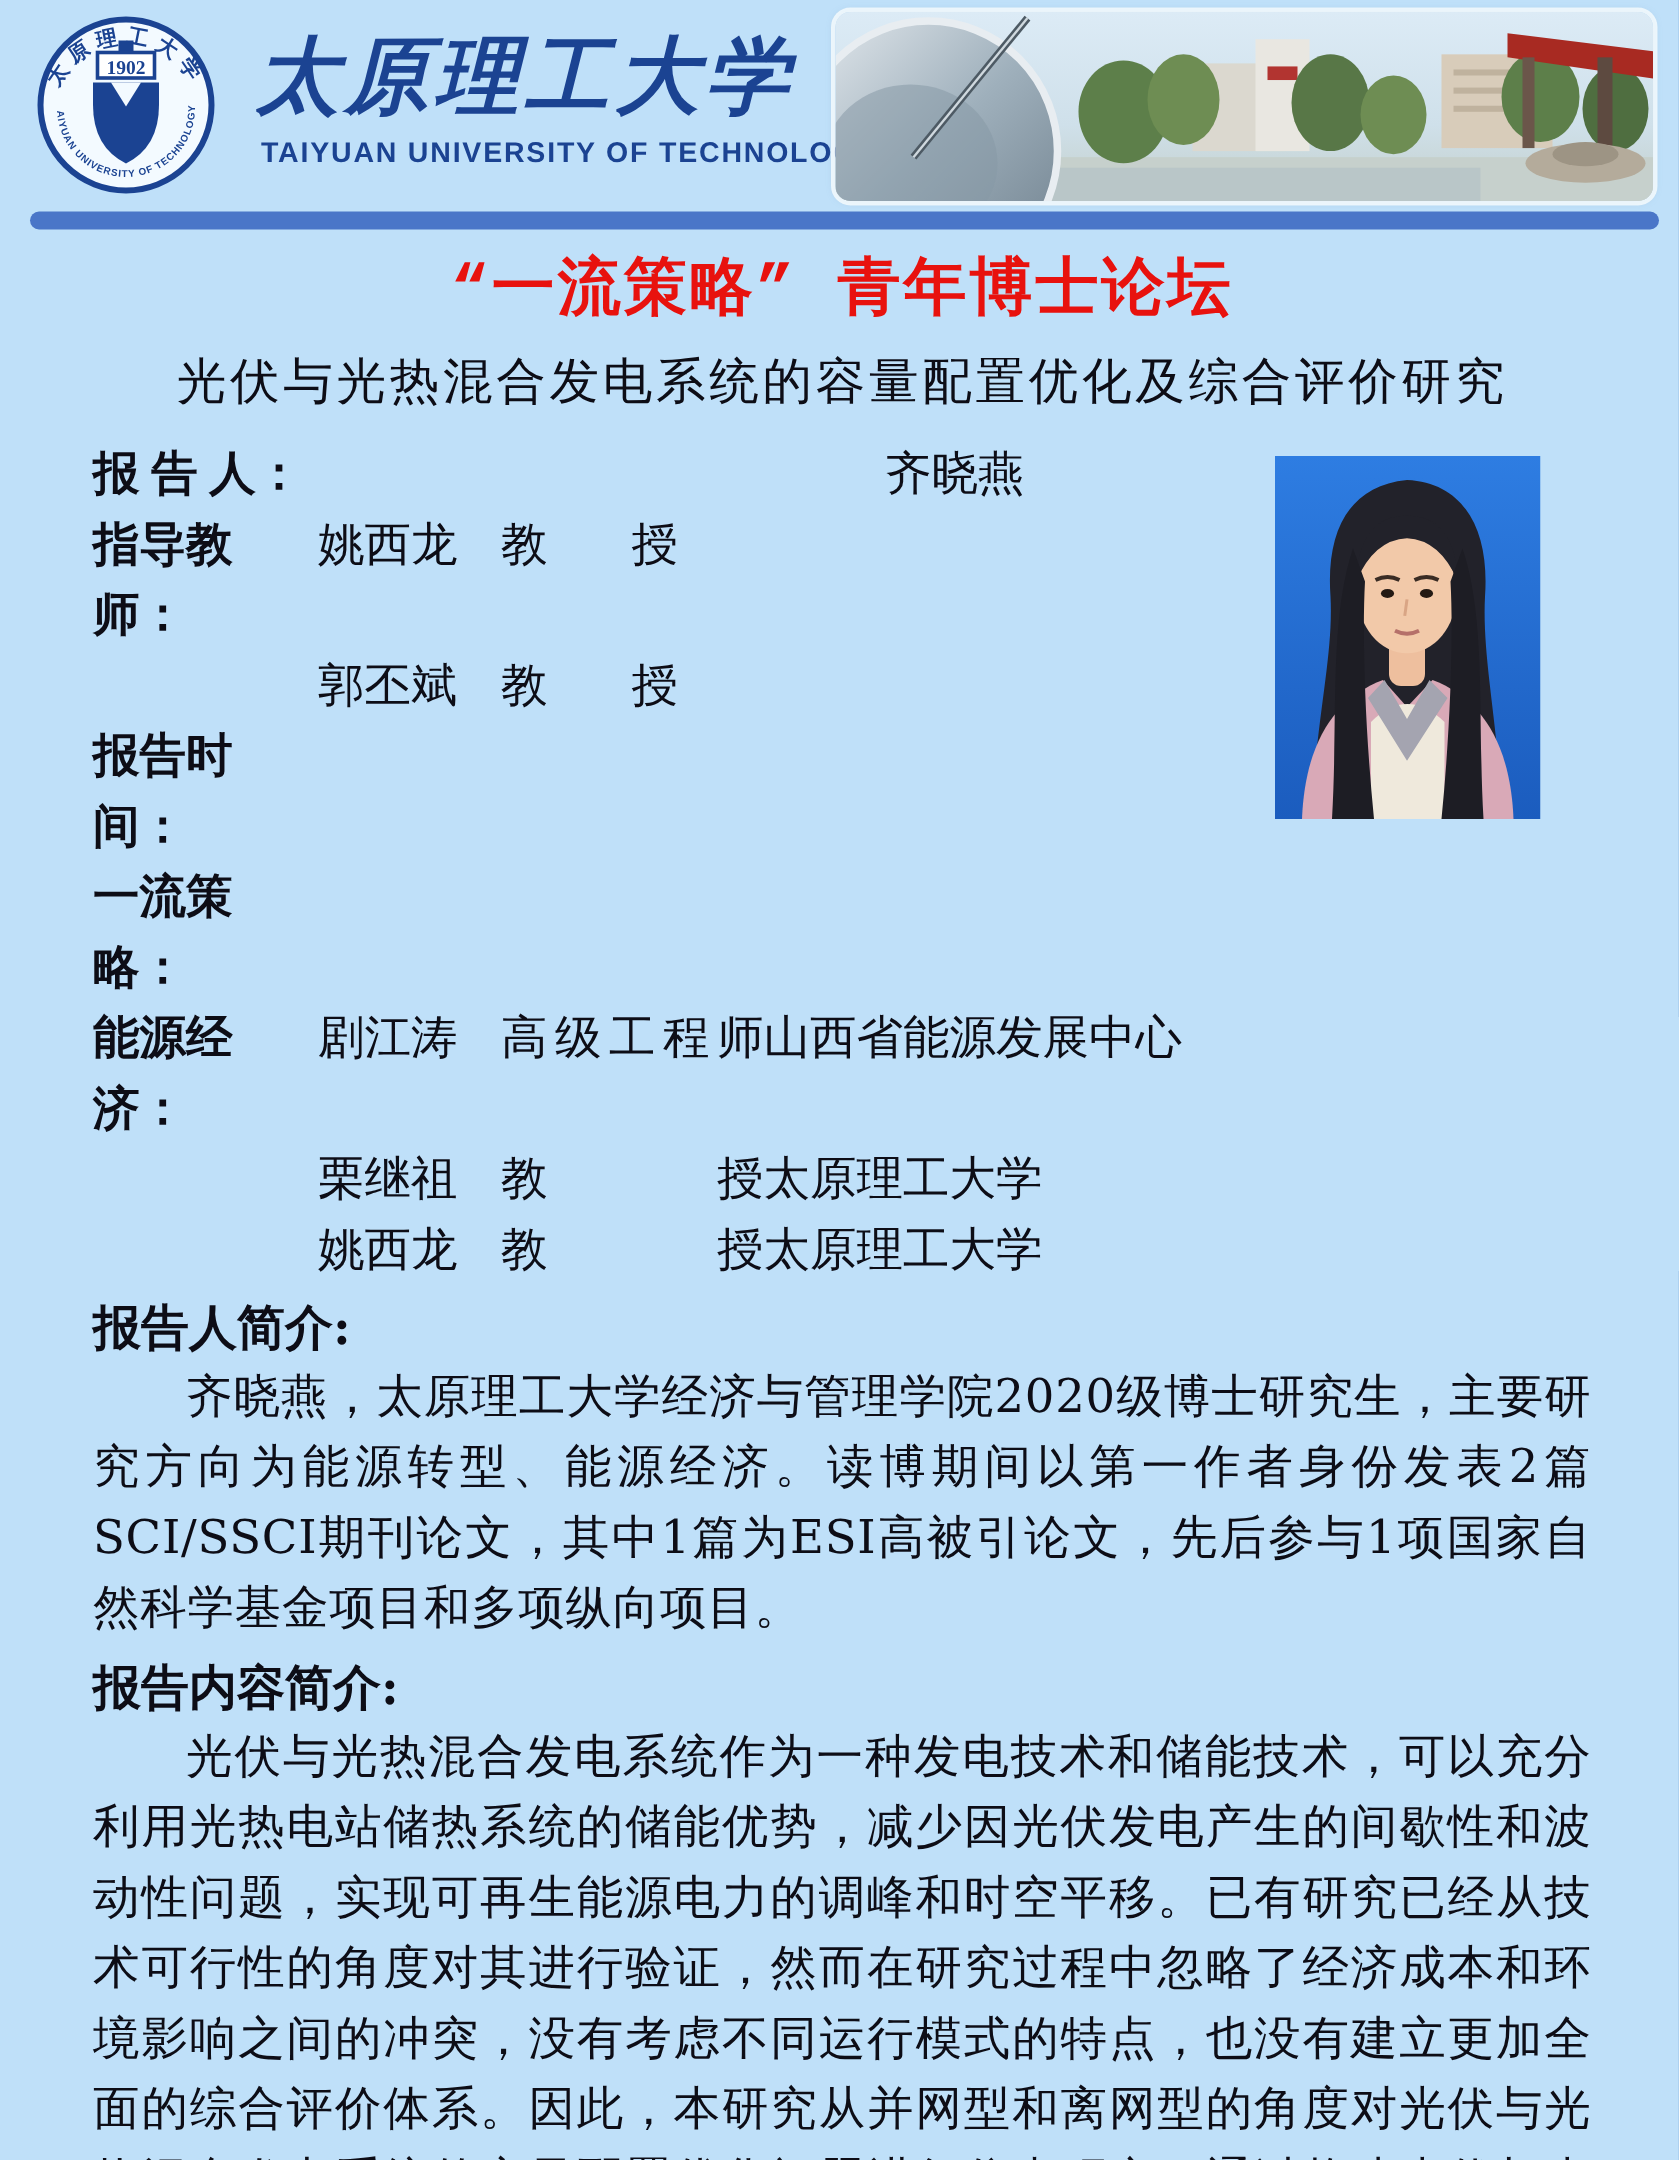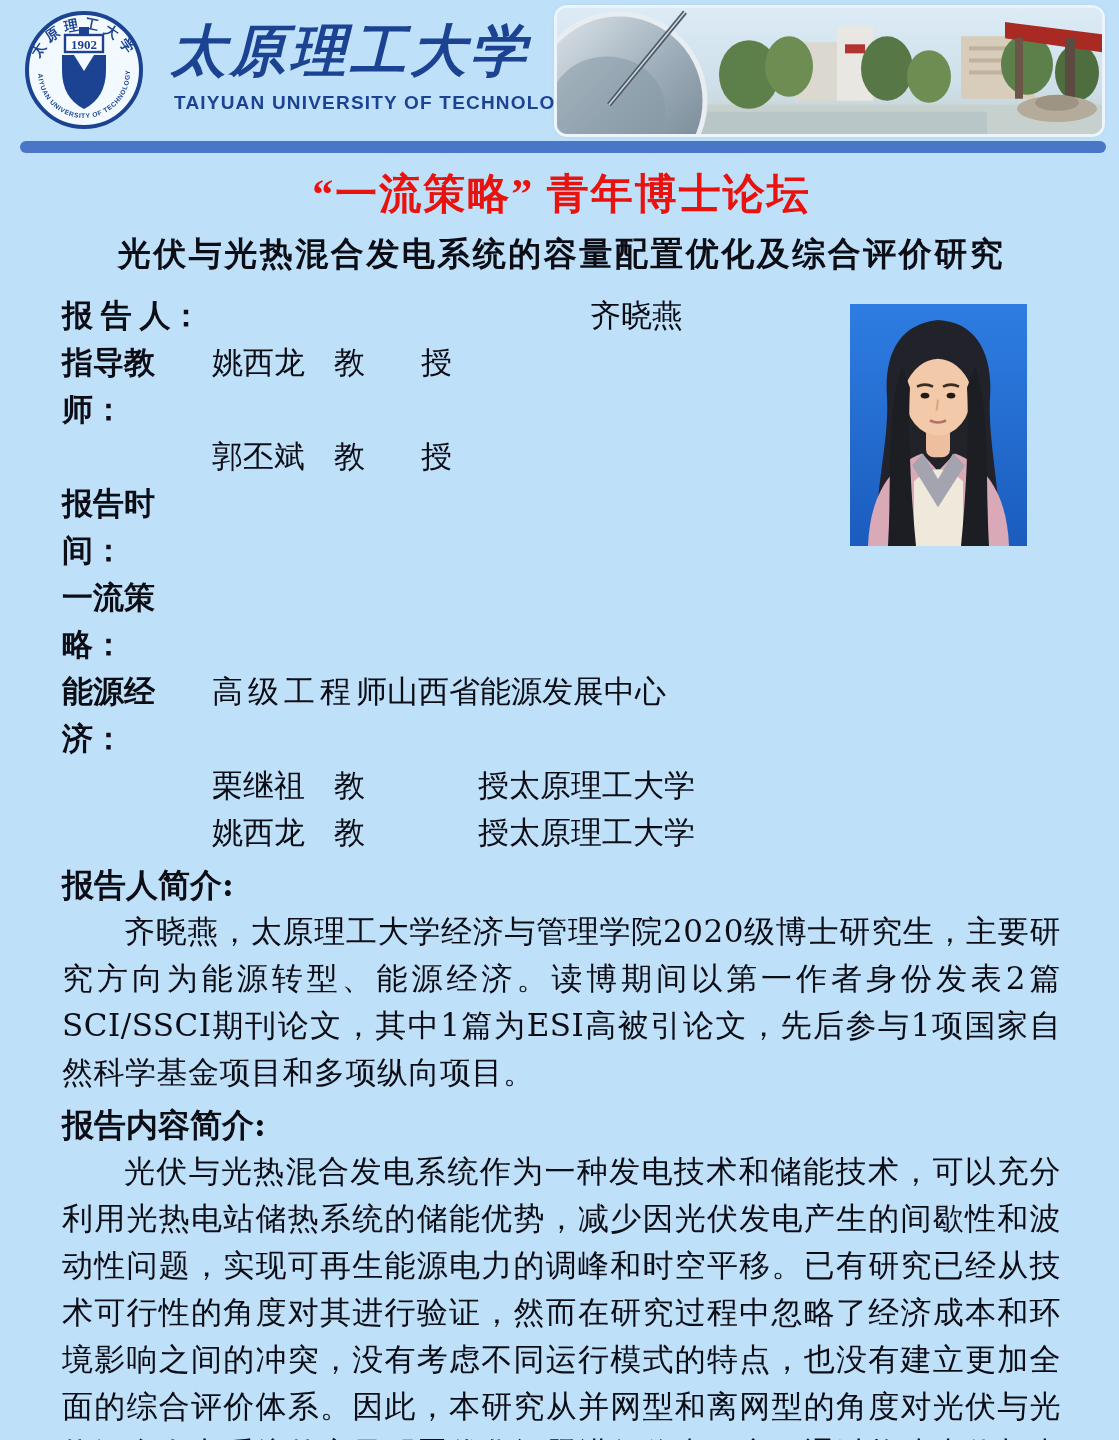--- a/index.html
+++ b/index.html
@@ -38,27 +38,27 @@
     position: absolute; left: 20px; top: 141px;
     width: 1086px; height: 12px; border-radius: 6px;
     background: #4a76c8;
   }
 
   
   .main { position: absolute; left: 62px; right: 58px; top: 158px; }
 
   .forum-title {
     margin-top: 10px; text-align: center;
-    font-family: Liberation Serif, serif;
+    font-family: Liberation Mono, monospace;
     font-size: 42px; line-height: 52px; font-weight: 900;
     letter-spacing: 2px; color: #e8120e;
   }
   .report-title {
     margin-top: 12px; text-align: center;
-    font-size: 33px; line-height: 44px; font-weight: 700;
+    font-size: 33px; line-height: 44px; font-weight: 400;
     letter-spacing: 2.5px; color: #0d0d16;
   }
 
   .info { margin-top: 16px; font-size: 31px; line-height: 47px; }
   .irow { display: flex; font-family: Liberation Serif, serif; }
   .ilabel { flex: none; width: 150px; font-weight: 700; }
   .ivalue { flex: 1; text-align: center; }
   .name-col { flex: none; width: 122px; }
   .title-col { flex: none; width: 175px; text-align: justify; text-align-last: justify; }
   .adv-title { flex: none; width: 118px; text-align: justify; text-align-last: justify; }
@@ -180,20 +180,21 @@
       <div class="irow">
         <span class="ilabel">报告时间：</span>
       </div>
 
       <div class="irow">
         <span class="ilabel">一流策略：</span>
       </div>
 
       <div class="irow">
         <span class="ilabel">能源经济：</span>
+        <span class="name-col">剧江涛</span>
         <span class="title-col">高级工程师</span>
         <span class="org-col">山西省能源发展中心</span>
       </div>
       <div class="irow">
         <span class="ilabel"></span>
         <span class="name-col">栗继祖</span>
         <span class="title-col">教　授</span>
         <span class="org-col">太原理工大学</span>
       </div>
       <div class="irow">

